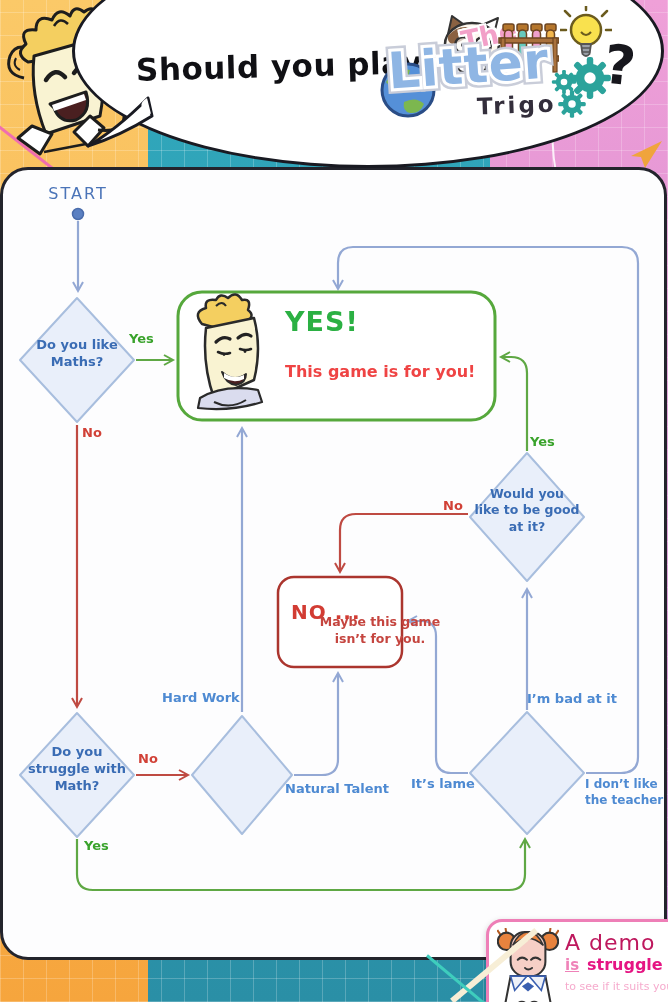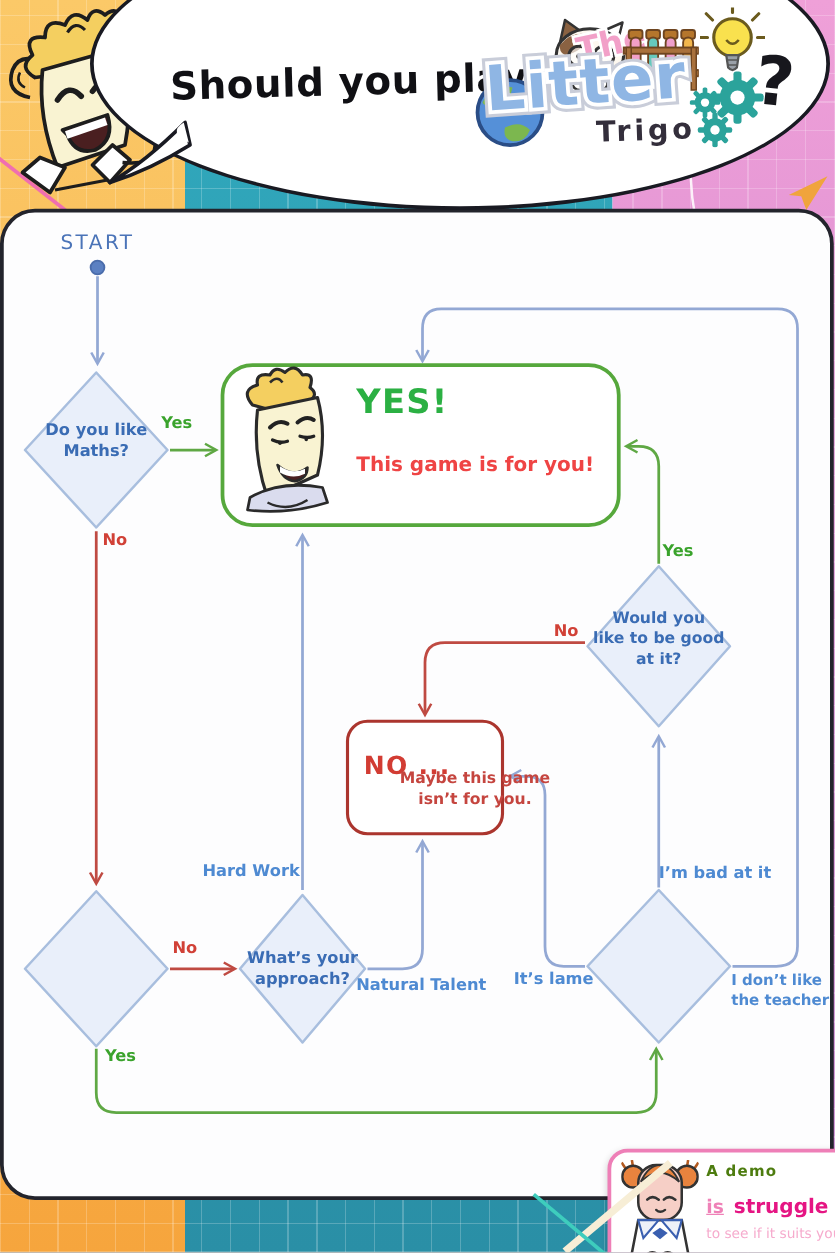--- a/index.html
+++ b/index.html
@@ -56,21 +56,21 @@
   .lg{color:#3aa32c}.lr{color:#d14137}.lb{color:#4e8ad2}
   .start{color:#4b74b8;font-size:16px;font-weight:400;letter-spacing:2px;text-align:center;}
   .yes-title{color:#2bb043;font-size:27px;font-weight:700;letter-spacing:1px;}
   .yes-sub{color:#ef4444;font-size:16px;font-weight:600;}
   .no-title{color:#d23c33;font-size:20px;font-weight:700;letter-spacing:1px;}
   .no-sub{color:#c5453f;font-size:12.5px;font-weight:600;text-align:center;
           white-space:pre-line;line-height:1.35;padding-left:40px;}
   
   .demo-card{left:486px;top:919px;width:200px;height:100px;background:#fff;
       border:3px solid #ee7fb7;border-radius:16px;box-shadow:0 2px 6px rgba(0,0,0,.18);}
-  .demo-a{left:76px;top:8px;font-size:12px;font-weight:700;color:#4d7c0f;letter-spacing:1px;}
+  .demo-a{left:76px;top:8px;font-size:22px;font-weight:400;color:#be185d;letter-spacing:1px;}
   .demo-is{left:76px;top:34px;font-size:15px;font-weight:600;color:#ef82b8;text-decoration:underline;}
   .demo-av{left:98px;top:33px;font-size:16px;font-weight:800;color:#e51583;}
   .demo-tag{left:76px;top:58px;font-size:11px;font-weight:500;color:#f6abcd;}
   svg{display:block;}
   .noptr{pointer-events:none;}
 </style>
 </head>
 <body>
 
 <div class="stage">
@@ -263,25 +263,26 @@
   <div class="t node" style="left:463px;top:486px;width:128px;font-size:12.5px">Would you
 like to be good
 at it?</div>
   <div class="t lbl lg" style="left:530px;top:434px">Yes</div>
   <div class="t lbl lr" style="left:443px;top:498px">No</div>
 
   <div class="t no-title" style="left:291px;top:600px">NO ...</div>
   <div class="t no-sub" style="left:279px;top:614px;width:122px">Maybe this game
 isn’t for you.</div>
 
+  <div class="t node" style="left:15px;top:744px;width:124px">Do you
+struggle with
+Math?</div>
   <div class="t lbl lr" style="left:138px;top:751px">No</div>
   <div class="t lbl lg" style="left:84px;top:838px">Yes</div>
 
-  <div class="t node" style="left:188px;top:759px;width:108px">What’s your
-approach?</div>
   <div class="t lbl lb" style="left:162px;top:690px">Hard Work</div>
   <div class="t lbl lb" style="left:285px;top:781px">Natural Talent</div>
 
   <div class="t lbl lb" style="left:527px;top:691px">I’m bad at it</div>
   <div class="t lbl lb" style="left:411px;top:776px">It’s lame</div>
   <div class="t lbl lb" style="left:585px;top:776px;width:86px;white-space:pre-line;font-size:12px;line-height:1.35">I don’t like
 the teacher</div>
 
   <div class="abs demo-card">
     <svg class="abs noptr" style="left:8px;top:6px" width="62" height="88" viewBox="0 0 60 86">

